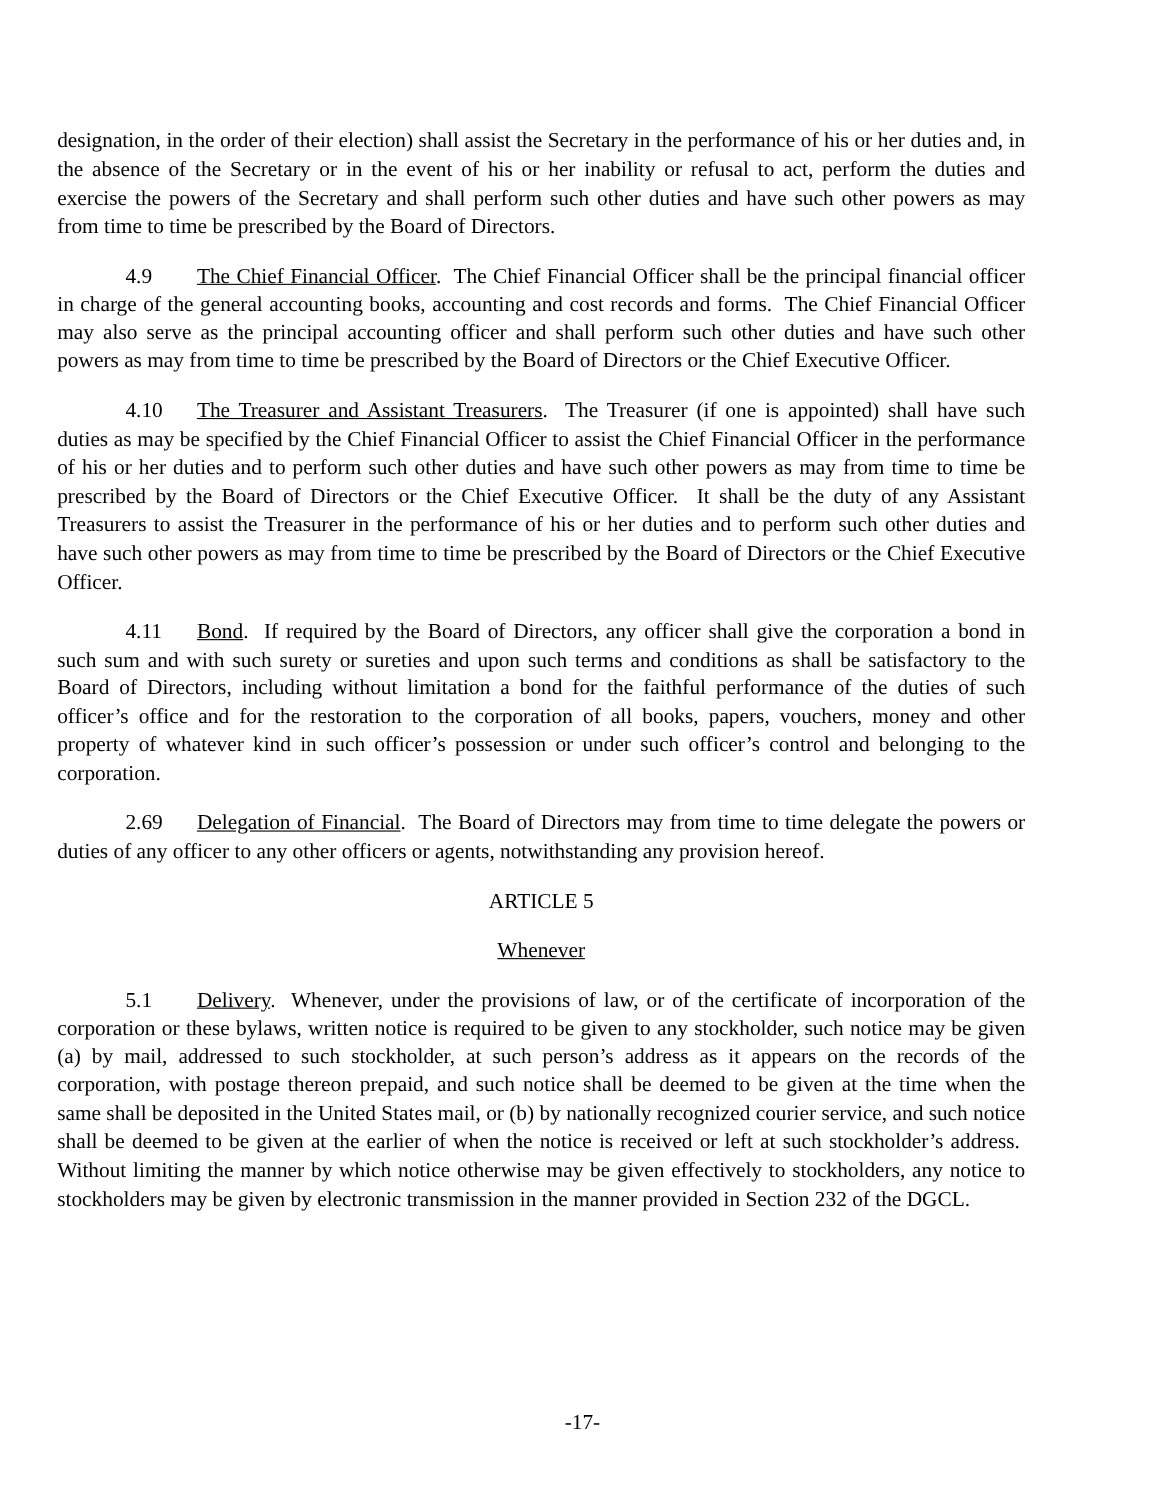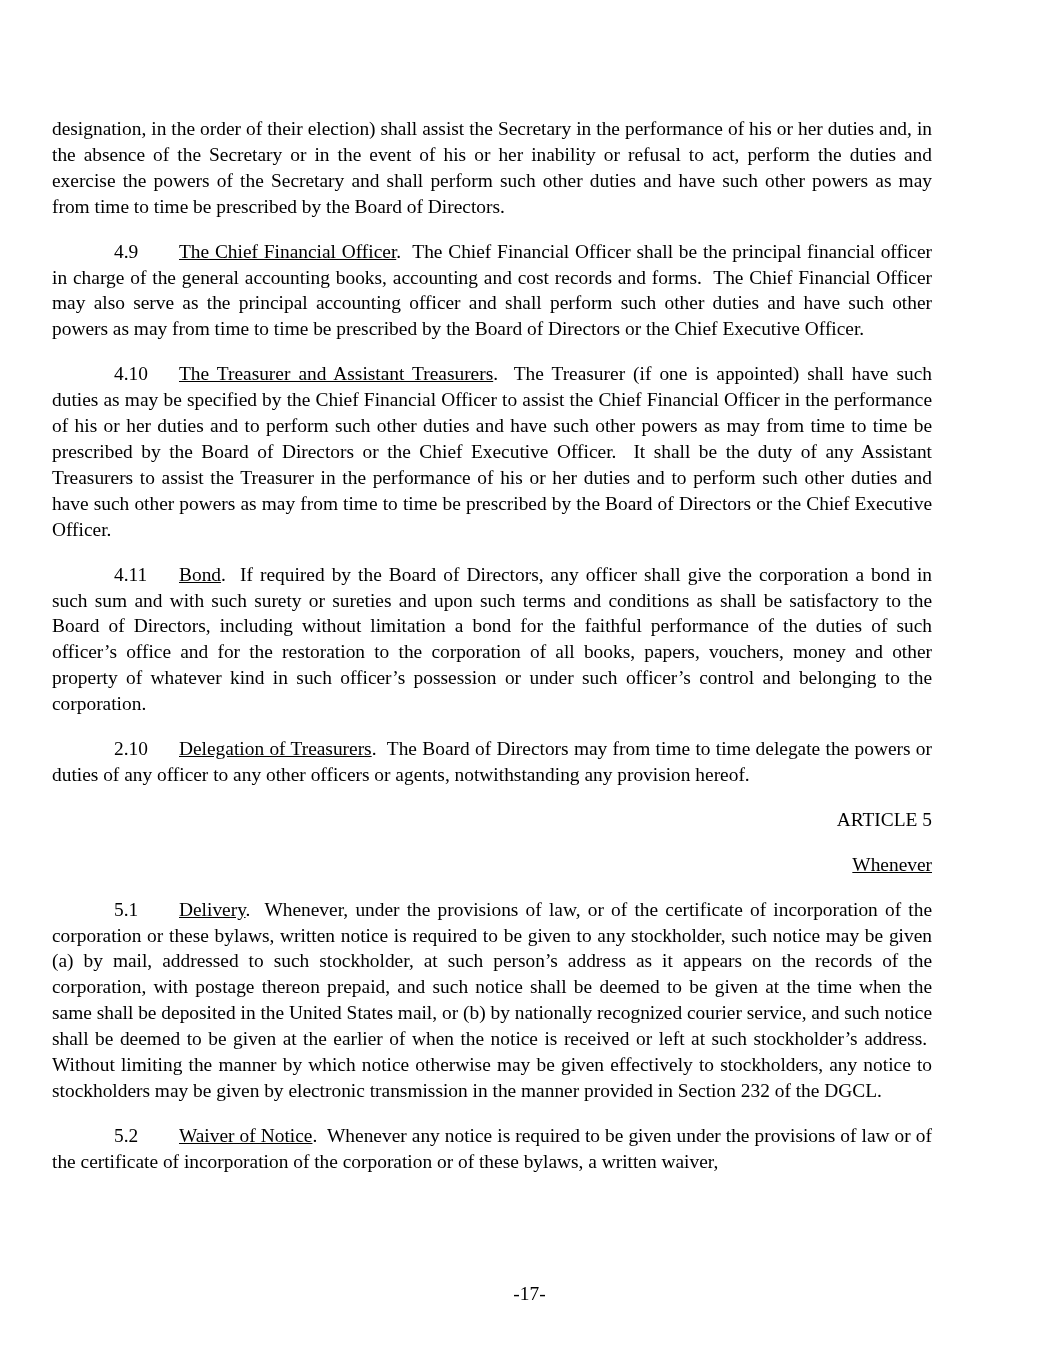--- a/index.html
+++ b/index.html
@@ -32,21 +32,21 @@
     display: inline-block;
     width: 65px;
     text-indent: 0;
   }
   .heading {
     text-decoration: underline;
     margin-top: 14px;
   }
   p.center {
     margin: 0 0 19px 0;
-    text-align: right;
+    text-align: center;
     text-indent: 0;
   }
   .page-number {
     position: absolute;
     bottom: 58px;
     left: 4px;
     right: 0;
     text-align: center;
   }
 </style>
@@ -56,25 +56,24 @@
 <div class="page">
 
   <p class="para"><span>designation, in the order of their election) shall assist the Secretary in the performance of his or her duties and, in the absence of the Secretary or in the event of his or her inability or refusal to act, perform the duties and exercise the powers of the Secretary and shall perform such other duties and have such other powers as may from time to time be prescribed by the Board of Directors.</span></p>
 
   <p class="para num-para"><span class="num">4.9</span><span class="heading">The Chief Financial Officer</span><span>.&nbsp; The Chief Financial Officer shall be the principal financial officer in charge of the general accounting books, accounting and cost records and forms.&nbsp; The Chief Financial Officer may also serve as the principal accounting officer and shall perform such other duties and have such other powers as may from time to time be prescribed by the Board of Directors or the Chief Executive Officer.</span></p>
 
   <p class="para num-para"><span class="num">4.10</span><span class="heading">The Treasurer and Assistant Treasurers</span><span>.&nbsp; The Treasurer (if one is appointed) shall have such duties as may be specified by the Chief Financial Officer to assist the Chief Financial Officer in the performance of his or her duties and to perform such other duties and have such other powers as may from time to time be prescribed by the Board of Directors or the Chief Executive Officer.&nbsp; It shall be the duty of any Assistant Treasurers to assist the Treasurer in the performance of his or her duties and to perform such other duties and have such other powers as may from time to time be prescribed by the Board of Directors or the Chief Executive Officer.</span></p>
 
   <p class="para num-para"><span class="num">4.11</span><span class="heading">Bond</span><span>.&nbsp; If required by the Board of Directors, any officer shall give the corporation a bond in such sum and with such surety or sureties and upon such terms and conditions as shall be satisfactory to the Board of Directors, including without limitation a bond for the faithful performance of the duties of such officer’s office and for the restoration to the corporation of all books, papers, vouchers, money and other property of whatever kind in such officer’s possession or under such officer’s control and belonging to the corporation.</span></p>
 
-  <p class="para num-para"><span class="num">2.10</span><span class="heading">Delegation of Treasurers</span><span>.&nbsp; The Board of Directors may from time to time delegate the powers or duties of any officer to any other officers or agents, notwithstanding any provision hereof.</span></p>
+  <p class="para num-para"><span class="num">2.69</span><span class="heading">Delegation of Financial</span><span>.&nbsp; The Board of Directors may from time to time delegate the powers or duties of any officer to any other officers or agents, notwithstanding any provision hereof.</span></p>
 
   <p class="center"><span>ARTICLE 5</span></p>
 
   <p class="center"><span class="heading">Whenever</span></p>
 
   <p class="para num-para"><span class="num">5.1</span><span class="heading">Delivery</span><span>.&nbsp; Whenever, under the provisions of law, or of the certificate of incorporation of the corporation or these bylaws, written notice is required to be given to any stockholder, such notice may be given (a) by mail, addressed to such stockholder, at such person’s address as it appears on the records of the corporation, with postage thereon prepaid, and such notice shall be deemed to be given at the time when the same shall be deposited in the United States mail, or (b) by nationally recognized courier service, and such notice shall be deemed to be given at the earlier of when the notice is received or left at such stockholder’s address.&nbsp; Without limiting the manner by which notice otherwise may be given effectively to stockholders, any notice to stockholders may be given by electronic transmission in the manner provided in Section 232 of the DGCL.</span></p>
 
-  <p class="para num-para"><span class="num">5.2</span><span class="heading">Waiver of Notice</span><span>.&nbsp; Whenever any notice is required to be given under the provisions of law or of the certificate of incorporation of the corporation or of these bylaws, a written waiver,</span></p>
 
   <div class="page-number">-17-</div>
 
 </div>
 
 </body></html>

